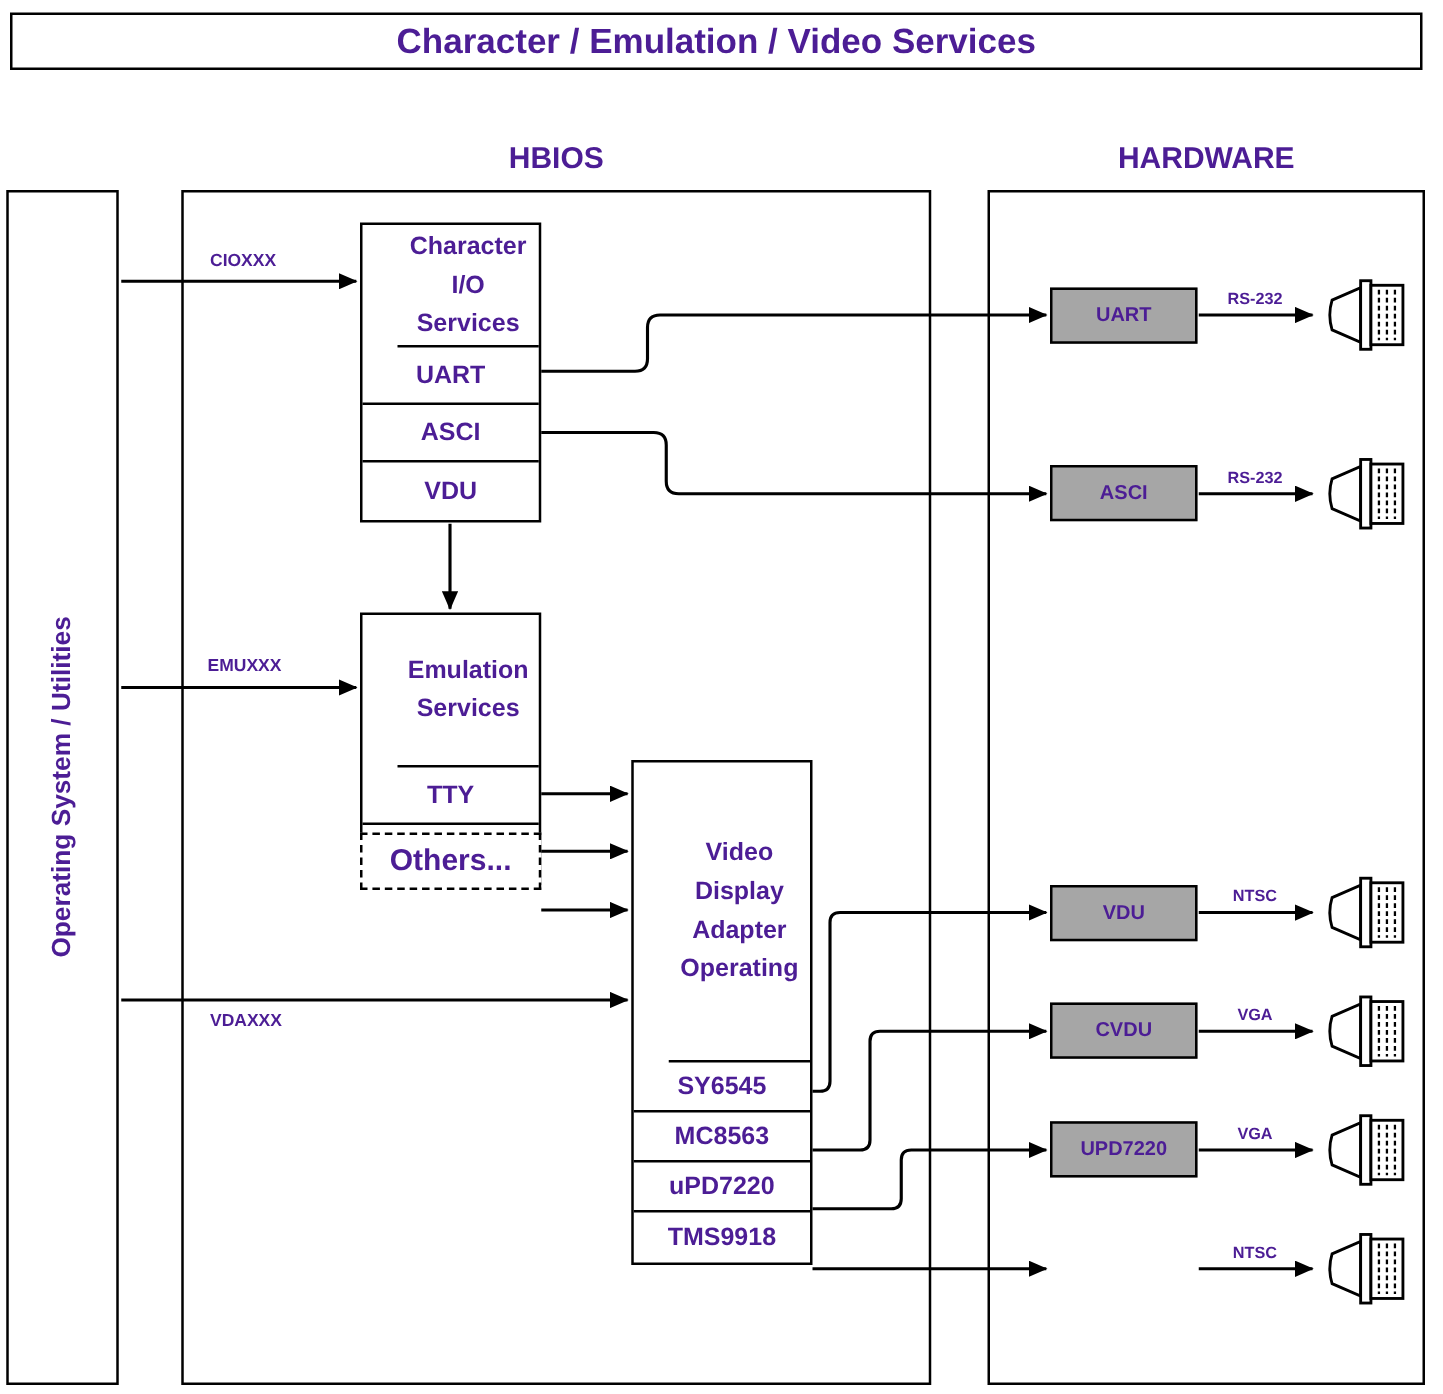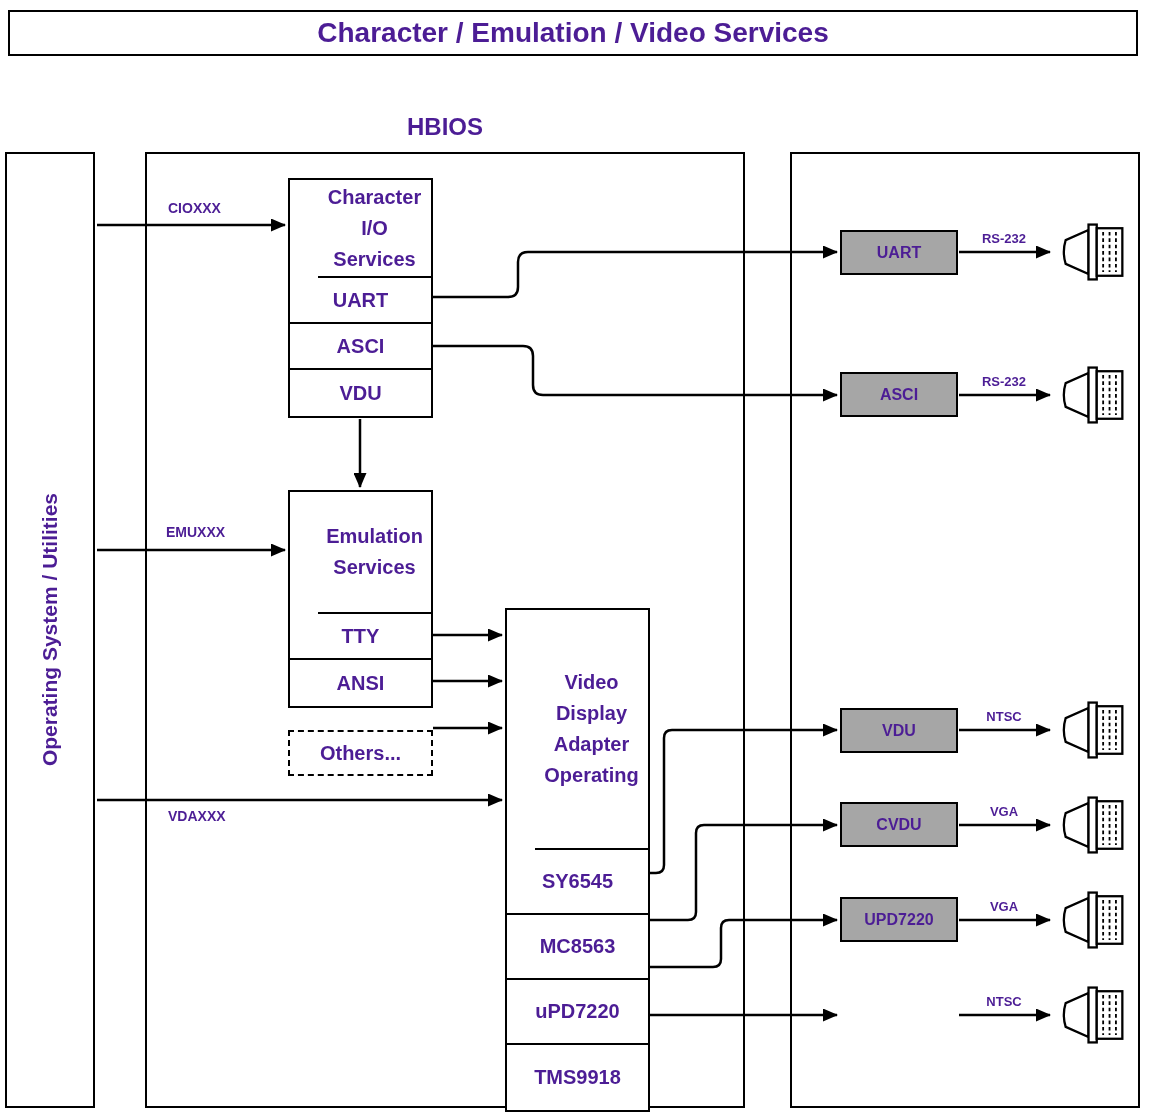--- a/index.html
+++ b/index.html
@@ -43,27 +43,27 @@
     font-size:20px;font-weight:700;height:46px;
     border-bottom:2px solid #000;box-sizing:border-box;
   }
   .svc-row:last-child{border-bottom:none;}
 
   .char-io{left:288px;top:178px;width:145px;}
   .char-io .svc-head{height:98px;}
   .emu{left:288px;top:490px;width:145px;}
   .emu .svc-head{height:122px;}
   .others-box{
-    left:288px;top:730px;width:145px;height:46px;
+    left:288px;top:666px;width:145px;height:46px;
     border:2px dashed #000;background:#fff;
-    font-size:20px;font-weight:700;
+    font-size:24px;font-weight:700;
   }
   .vda{left:505px;top:608px;width:145px;}
   .vda .svc-head{height:240px;}
-  .vda .svc-row{height:65px;}
+  .vda .svc-row{height:40px;}
 
   .bus-label{font-size:14px;font-weight:700;}
   .cio-label{left:168px;top:200px;}
   .emu-label{left:166px;top:524px;}
   .vda-label{left:168px;top:776px;margin-top:32px;}
 
   .hw-box{
     left:840px;width:118px;height:45px;
     background:#a6a6a6;border:2px solid #000;
     font-size:16px;font-weight:700;
@@ -91,20 +91,21 @@
         <line x1="64" y1="13" x2="64" y2="57" stroke="#000" stroke-width="2" stroke-dasharray="4 3"></line>
       </symbol>
     </defs>
   </svg>
 
   <div class="abs center title-box">
     <span>Character / Emulation / Video Services</span>
   </div>
 
   <div class="abs center col-label hbios-label">HBIOS</div>
+  <div class="abs center col-label hardware-label">HARDWARE</div>
 
   <div class="abs center os-box">
     <span class="vtext">Operating System / Utilities</span>
   </div>
   <div class="abs frame hbios-frame"></div>
   <div class="abs frame hardware-frame"></div>
 
   <div class="abs svc-box char-io">
     <div class="svc-head">Character I/O Services</div>
     <div class="svc-row">UART</div>

